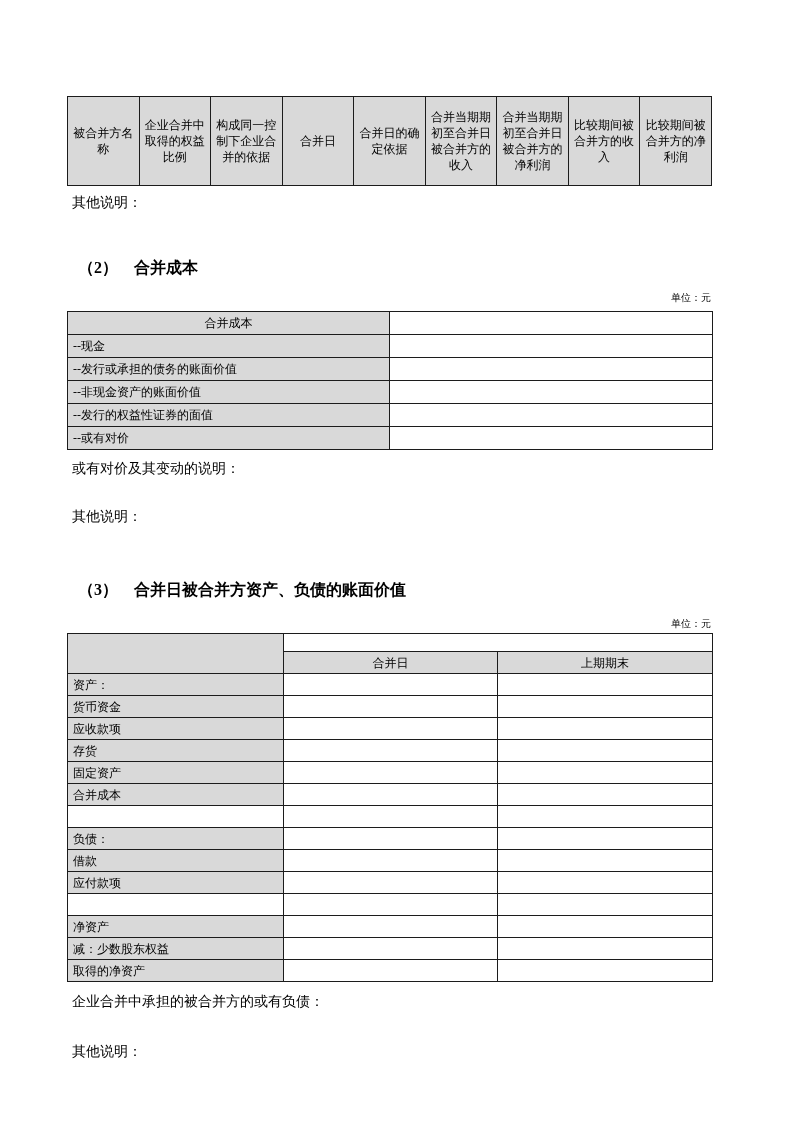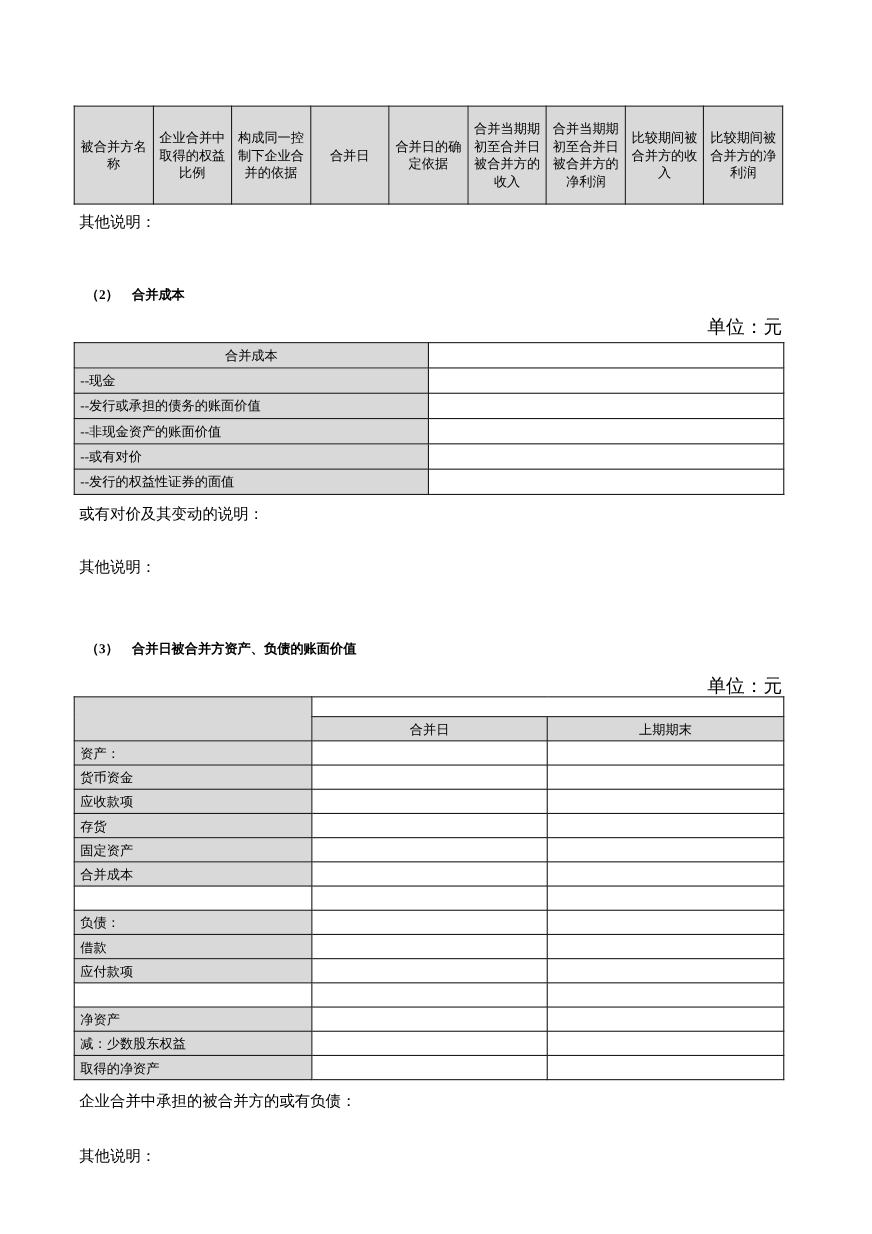--- a/index.html
+++ b/index.html
@@ -42,26 +42,26 @@
   .t3 .band { height:15px; background:#ffffff; }
   .t3 .hdr { height:19px; }
   .t3 .lbl { text-align:left; }
 
   .note {
     margin:0; padding-left:5px;
     font-size:14px; line-height:16px;
   }
   .heading {
     margin:0; padding-left:11px;
-    font-size:12px; line-height:18px;
+    font-size:16px; line-height:18px;
     font-weight:bold;
   }
   .unit {
     margin:0; padding-right:1px;
-    font-size:17px; line-height:16px;
+    font-size:10px; line-height:16px;
     text-align:right;
   }
 
   .mt-note1    { margin-top:9px; }
   .mt-head2    { margin-top:48px; }
   .mt-unit1    { margin-top:13px; }
   .mt-tbl2     { margin-top:5px; }
   .mt-note2    { margin-top:11px; }
   .mt-note3    { margin-top:32px; }
   .mt-head3    { margin-top:56px; }
@@ -113,25 +113,25 @@
         </tr>
         <tr>
           <td class="gray lbl">--发行或承担的债务的账面价值</td>
           <td></td>
         </tr>
         <tr>
           <td class="gray lbl">--非现金资产的账面价值</td>
           <td></td>
         </tr>
         <tr>
+          <td class="gray lbl">--发行的权益性证券的面值</td>
+          <td></td>
+        </tr>
+        <tr>
           <td class="gray lbl">--或有对价</td>
-          <td></td>
-        </tr>
-        <tr>
-          <td class="gray lbl">--发行的权益性证券的面值</td>
           <td></td>
         </tr>
       </tbody>
     </table>
 
     <p class="note mt-note2">或有对价及其变动的说明：</p>
     <p class="note mt-note3">其他说明：</p>
 
     <p class="heading mt-head3">（3）　合并日被合并方资产、负债的账面价值</p>
     <p class="unit mt-unit2">单位：元</p>

